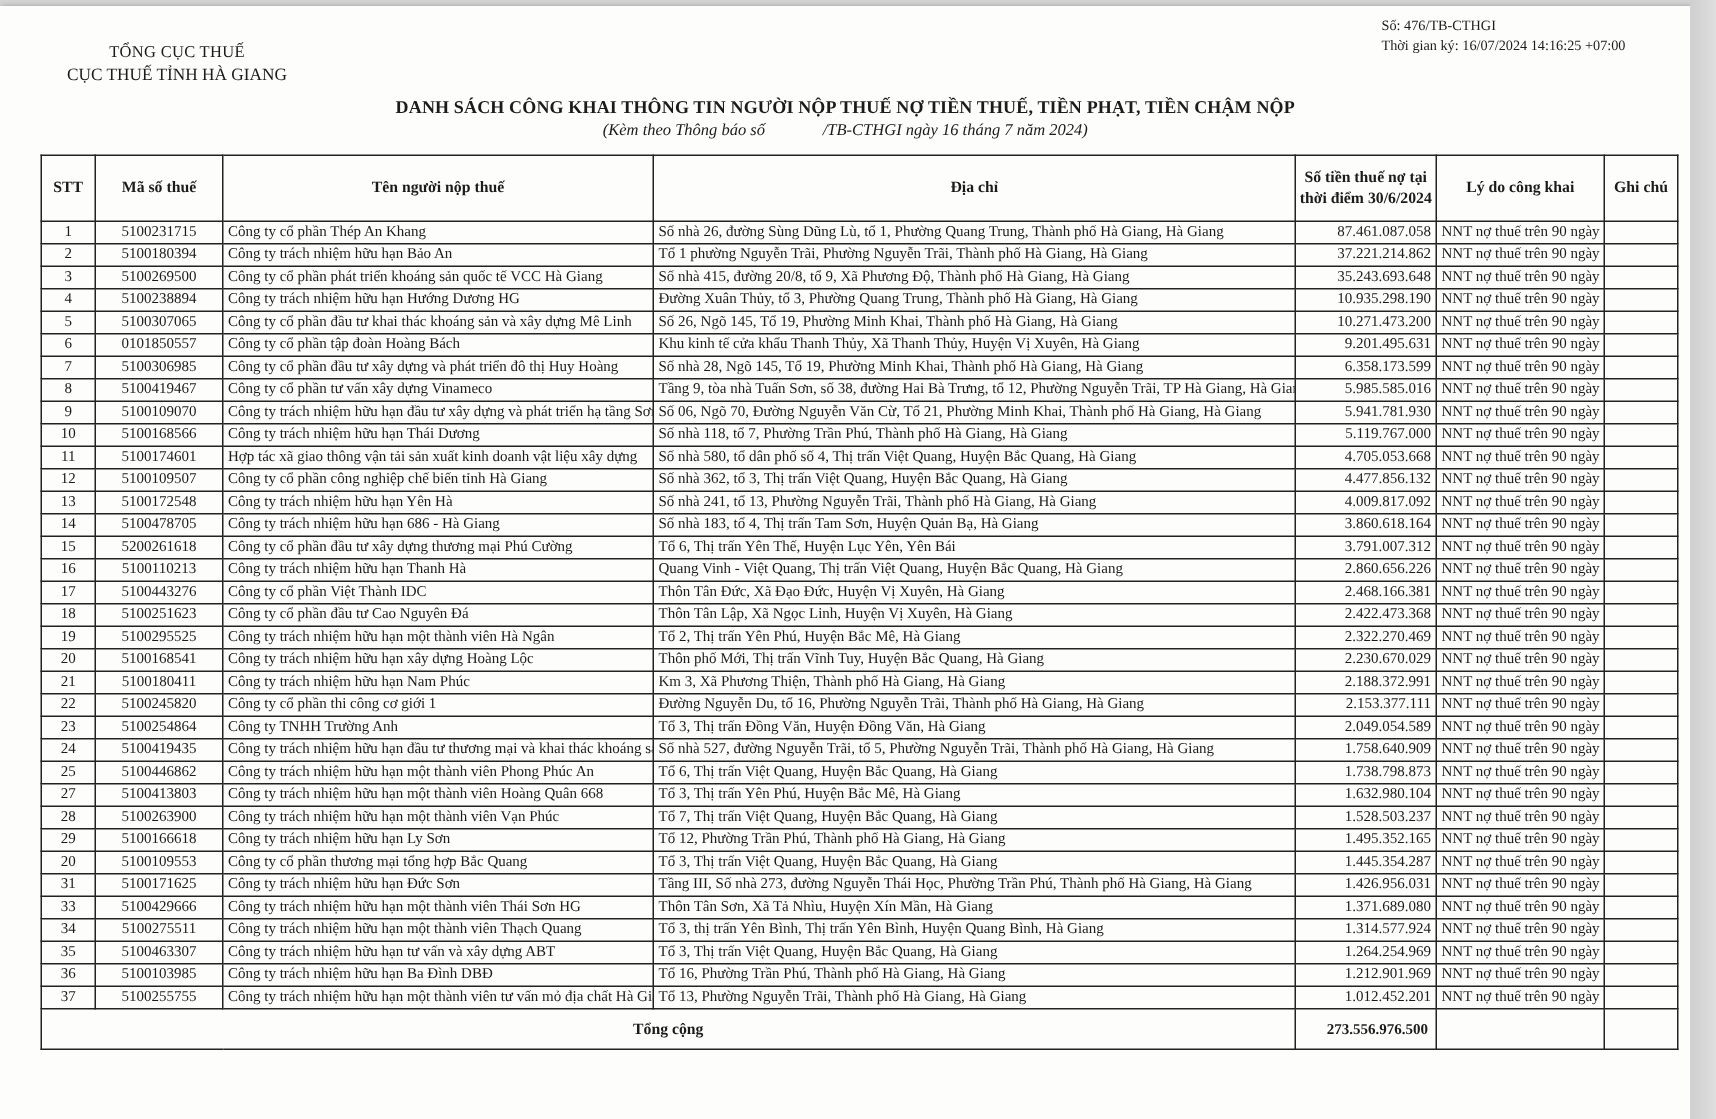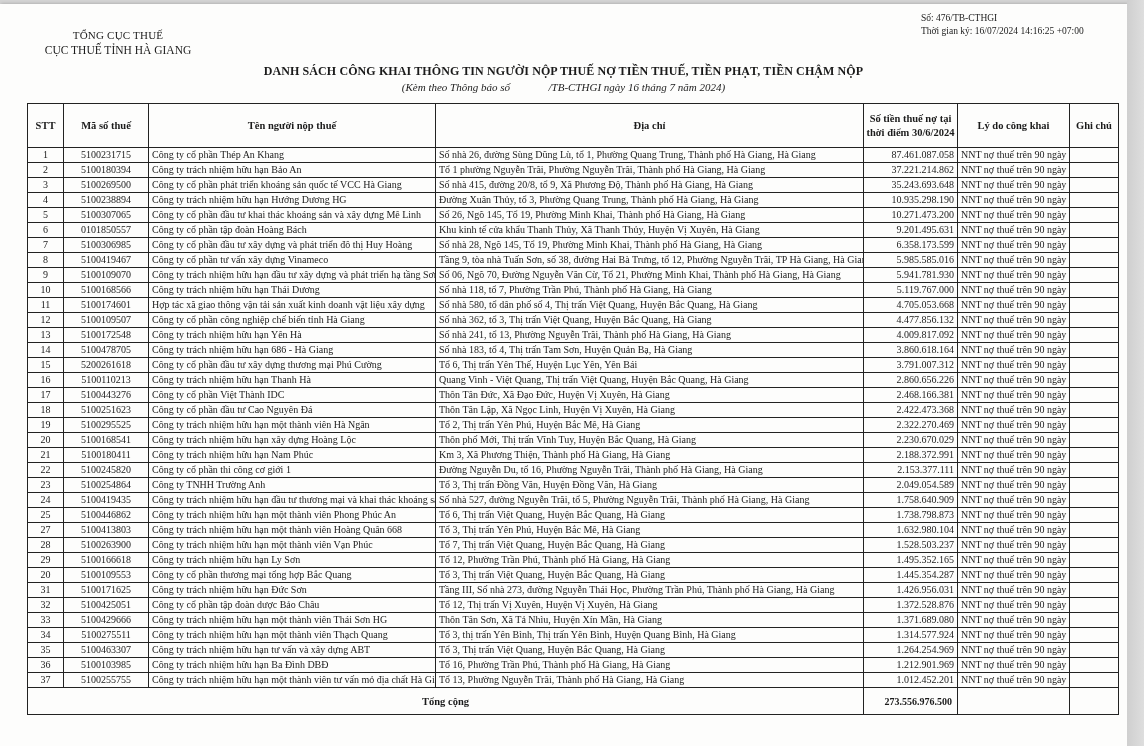--- a/index.html
+++ b/index.html
@@ -395,29 +395,20 @@
         <tr>
           <td class="c-stt">31</td>
           <td class="c-tax_code">5100171625</td>
           <td class="c-name">Công ty trách nhiệm hữu hạn Đức Sơn</td>
           <td class="c-address">Tầng III, Số nhà 273, đường Nguyễn Thái Học, Phường Trần Phú, Thành phố Hà Giang, Hà Giang</td>
           <td class="c-amount">1.426.956.031</td>
           <td class="c-reason">NNT nợ thuế trên 90 ngày</td>
           <td class="c-note"></td>
         </tr>
         <tr>
-          <td class="c-stt">32</td>
-          <td class="c-tax_code">5100425051</td>
-          <td class="c-name">Công ty cổ phần tập đoàn dược Bảo Châu</td>
-          <td class="c-address">Tổ 12, Thị trấn Vị Xuyên, Huyện Vị Xuyên, Hà Giang</td>
-          <td class="c-amount">1.372.528.876</td>
-          <td class="c-reason">NNT nợ thuế trên 90 ngày</td>
-          <td class="c-note"></td>
-        </tr>
-        <tr>
           <td class="c-stt">33</td>
           <td class="c-tax_code">5100429666</td>
           <td class="c-name">Công ty trách nhiệm hữu hạn một thành viên Thái Sơn HG</td>
           <td class="c-address">Thôn Tân Sơn, Xã Tả Nhìu, Huyện Xín Mần, Hà Giang</td>
           <td class="c-amount">1.371.689.080</td>
           <td class="c-reason">NNT nợ thuế trên 90 ngày</td>
           <td class="c-note"></td>
         </tr>
         <tr>
           <td class="c-stt">34</td>

